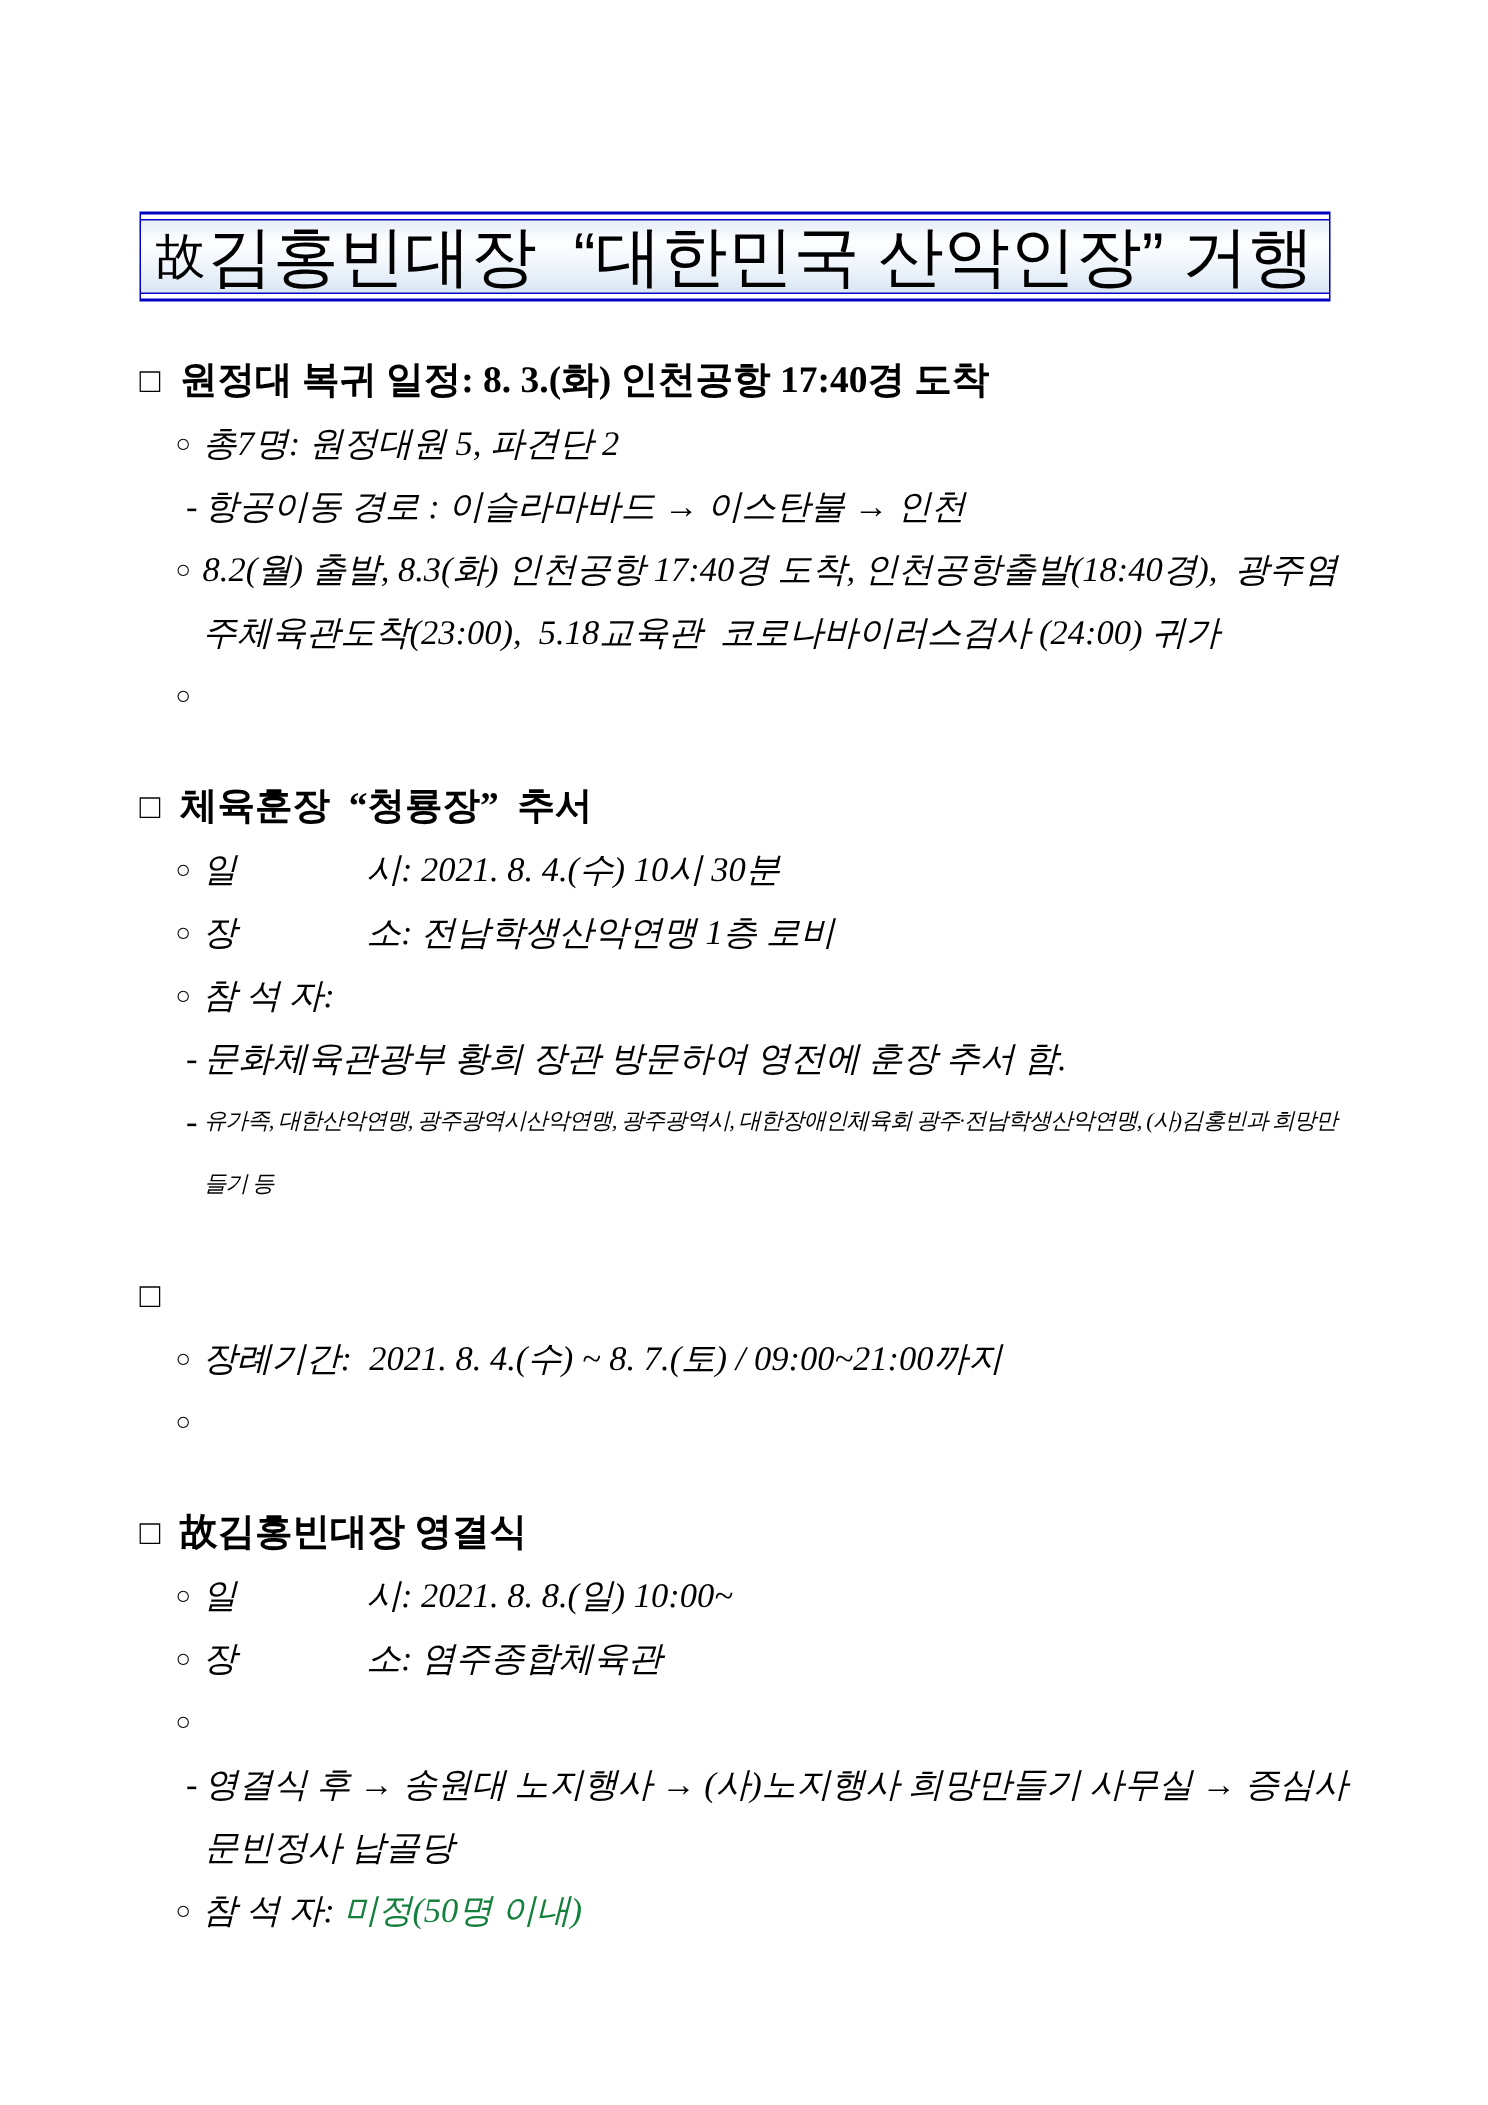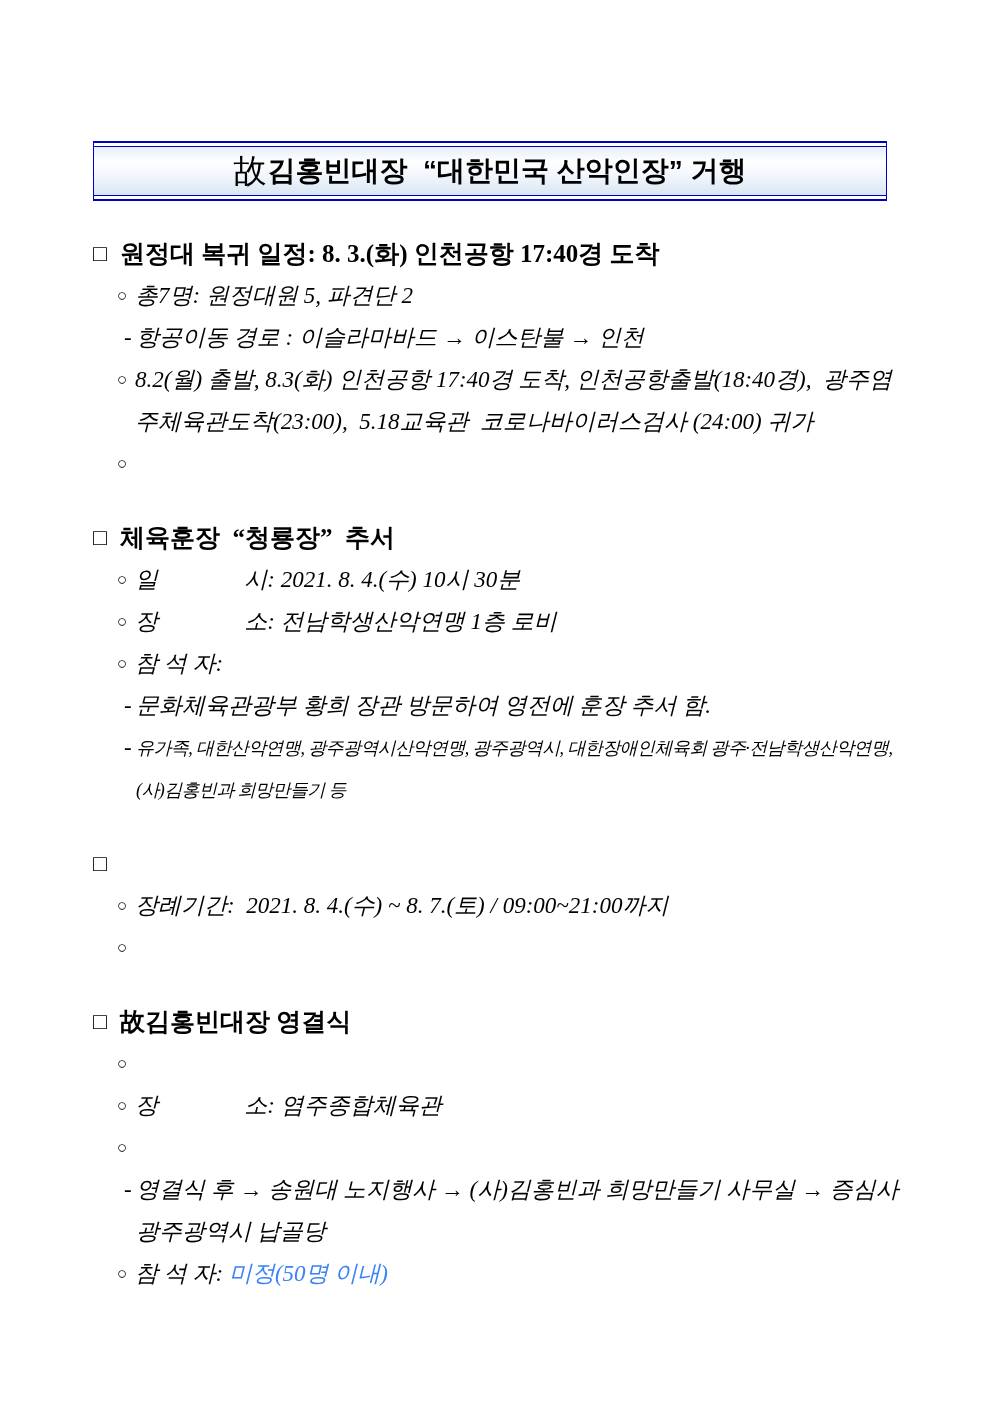--- a/index.html
+++ b/index.html
@@ -30,41 +30,41 @@
     height:48px;
     display:flex; align-items:center; justify-content:center;
     white-space:pre;
   }
   .title-go {
     font-family:"Liberation Serif","DejaVu Serif",serif;
     font-weight:400; font-size:33px; letter-spacing:1px;
   }
   .title-main {
     font-family:"Liberation Sans","DejaVu Sans",sans-serif;
-    font-weight:700; font-size:28px; letter-spacing:0px;
+    font-weight:400; font-size:44px; letter-spacing:0px;
   }
 
   
   .section { margin-top:32px; }
   .section:first-of-type { margin-top:21px; }
   .heading {
     display:flex; align-items:flex-start;
     font-weight:700; font-size:25px; line-height:42px;
     white-space:pre-wrap;
   }
   .heading .mk { width:27px; flex:none; font-size:23px; font-weight:400; }
   .row { display:flex; font-size:23px; line-height:42px; }
   .row .tx { white-space:pre-wrap;font-style:italic; }
   .row.o  { margin-left:24px; }
   .row.o .mk { width:18px; flex:none; font-size:17px; }
   .row.dash { margin-left:31px; }
   .row.dash .mk { width:12px; flex:none; }
   .bold { font-weight:700; }
-  .blue { color:#3b82f6; }
-  .compact { font-size:18px; letter-spacing:-0.6px; }
+  .blue { color:#15803d; }
+  .compact { font-size:15px; letter-spacing:-0.6px; }
 </style>
 </head>
 <body>
 
 <div class="doc">
 
   <div class="banner-outer">
     <div class="banner-inner">
       <span class="title-go">故</span><span class="title-main">김홍빈대장  “대한민국 산악인장” 거행</span>
     </div>
@@ -132,31 +132,32 @@
     </div>
   </div>
 
   <div class="section">
     <div class="heading">
       <span class="mk">□</span>
       <span class="tx">故김홍빈대장 영결식</span>
     </div>
     <div class="row o">
       <span class="mk">○</span>
+      <span class="tx">일               시: 2021. 8. 8.(일) 10:00~</span>
     </div>
     <div class="row o">
       <span class="mk">○</span>
       <span class="tx">장               소: 염주종합체육관</span>
     </div>
     <div class="row o">
       <span class="mk">○</span>
     </div>
     <div class="row dash">
       <span class="mk">-</span>
-      <span class="tx">영결식 후 → 송원대 노지행사 → (사)김홍빈과 희망만들기 사무실 → 증심사 광주광역시 납골당</span>
+      <span class="tx">영결식 후 → 송원대 노지행사 → (사)노지행사 희망만들기 사무실 → 증심사 문빈정사 납골당</span>
     </div>
     <div class="row o">
       <span class="mk">○</span>
       <span class="tx"><span>참 석 자: </span><span class="blue">미정(50명 이내)</span></span>
     </div>
   </div>
 
 </div>
 
 </body></html>

